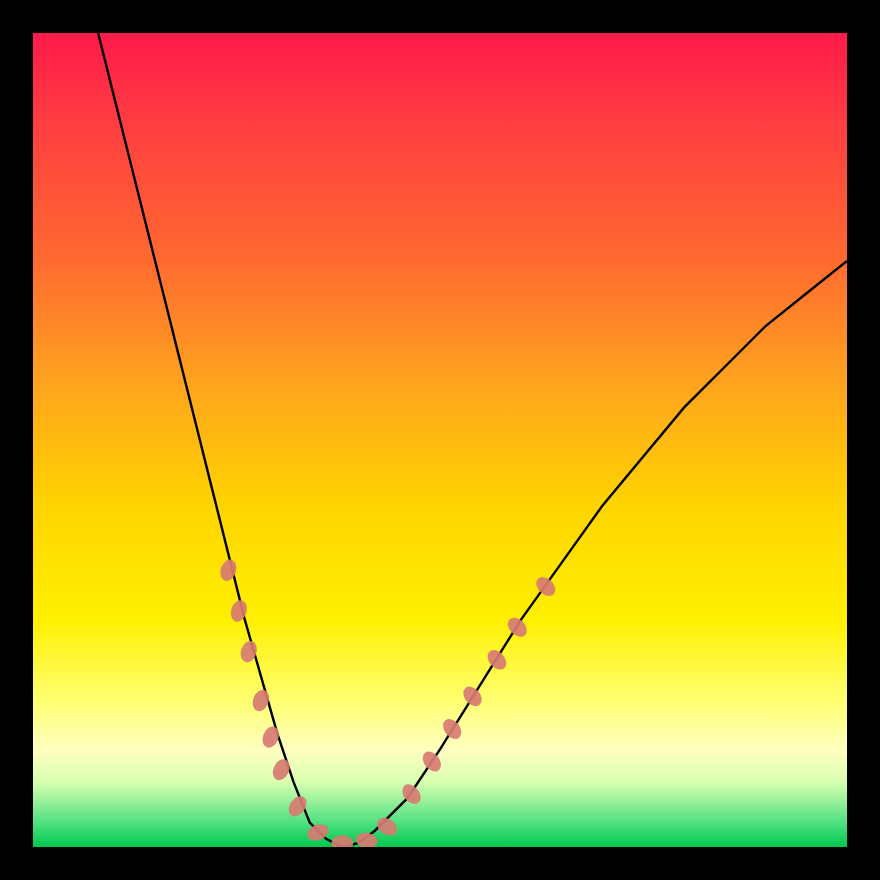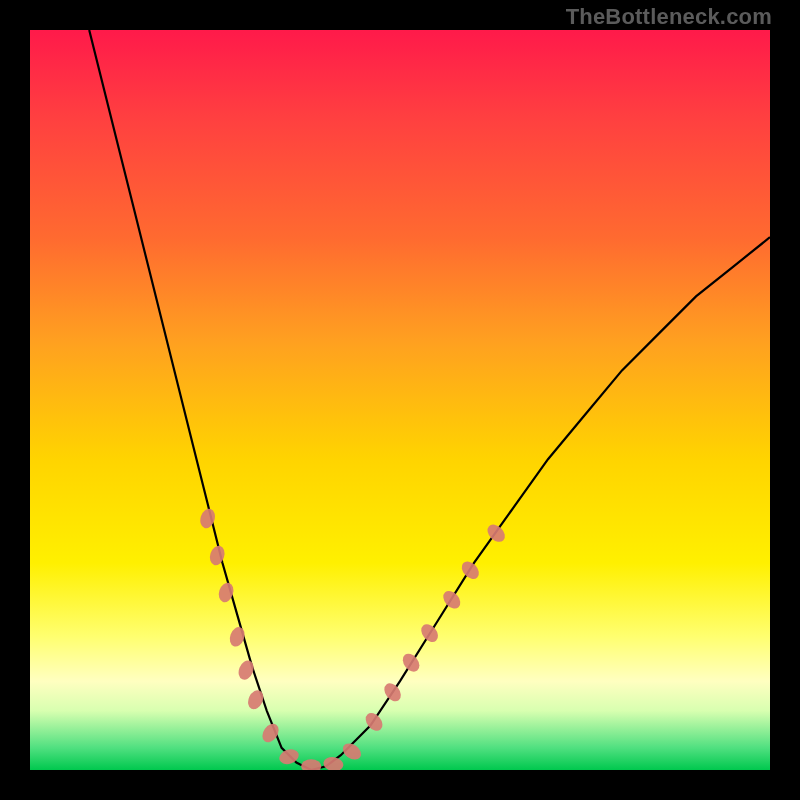--- a/index.html
+++ b/index.html
@@ -80,14 +80,13 @@
           <ellipse cx="344.1" cy="691.9" rx="10" ry="7" fill="#d77b72" fill-opacity="0.92" transform="rotate(50 344.1 691.9)"></ellipse>
           <ellipse cx="362.6" cy="662.3" rx="10" ry="7" fill="#d77b72" fill-opacity="0.92" transform="rotate(52 362.6 662.3)"></ellipse>
           <ellipse cx="381.1" cy="632.7" rx="10" ry="7" fill="#d77b72" fill-opacity="0.92" transform="rotate(52 381.1 632.7)"></ellipse>
           <ellipse cx="399.6" cy="603.1" rx="10" ry="7" fill="#d77b72" fill-opacity="0.92" transform="rotate(50 399.6 603.1)"></ellipse>
           <ellipse cx="421.8" cy="569.8" rx="10" ry="7" fill="#d77b72" fill-opacity="0.92" transform="rotate(48 421.8 569.8)"></ellipse>
           <ellipse cx="440.3" cy="540.2" rx="10" ry="7" fill="#d77b72" fill-opacity="0.92" transform="rotate(46 440.3 540.2)"></ellipse>
           <ellipse cx="466.2" cy="503.2" rx="10" ry="7" fill="#d77b72" fill-opacity="0.92" transform="rotate(44 466.2 503.2)"></ellipse>
         </g>
     </svg>
   </div>
-  <div class="watermark">TheBottleneck.com</div>
 </div>
 
 </body></html>

